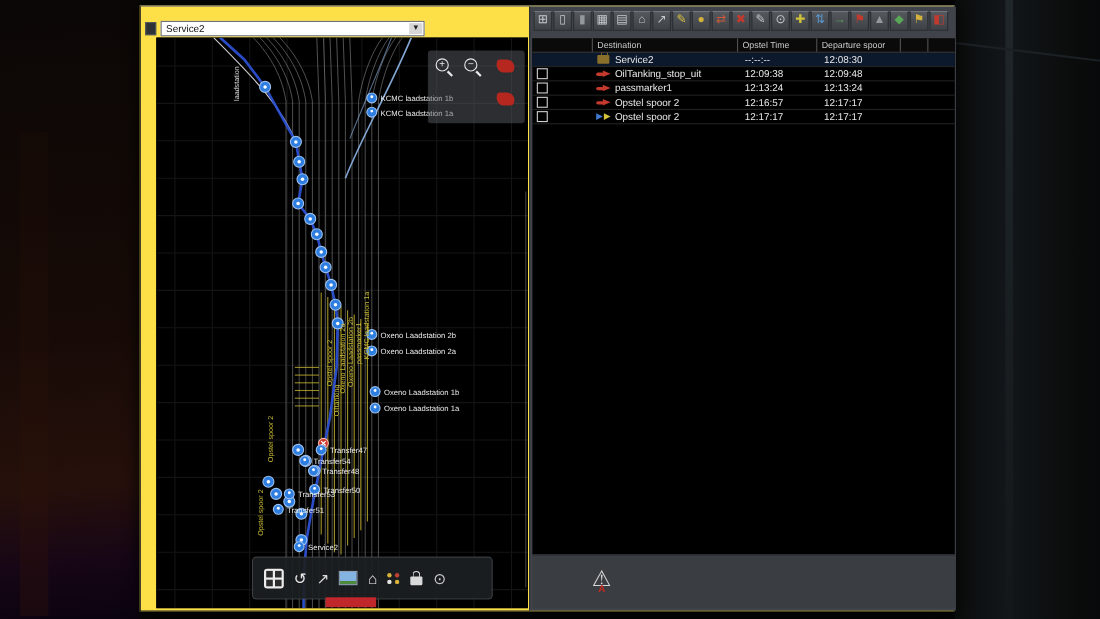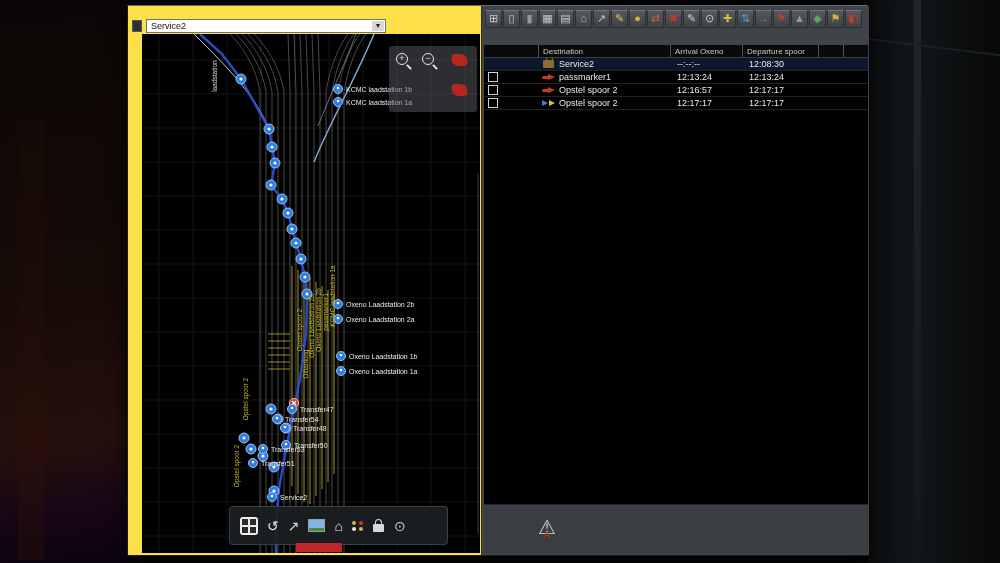--- a/index.html
+++ b/index.html
@@ -47,21 +47,21 @@
   .lockic .shk{position:absolute;left:2px;top:0;width:7px;height:6px;border:1.5px solid #d9d9d9;border-bottom:none;border-radius:4px 4px 0 0;display:block}
   .lockic .bdy{position:absolute;left:0;top:5px;width:11px;height:8px;background:#d9d9d9;border-radius:1px;display:block}
   .badge-red{position:absolute;left:154px;top:509px;width:46px;height:9px;background:#c0272b}
 
   
   .right-pane{position:absolute;left:353px;top:0;width:388px;height:100%;background:#40444a;border-left:1px solid #2c2f33}
   .top-toolbar{position:absolute;left:3px;top:4px;height:20px;display:flex;gap:1px}
   .tbi{width:17px;height:18px;background:linear-gradient(#55595e,#3e4247);border:1px solid #2c2f32;border-top-color:#72767c;
     font-size:11px;line-height:15px;text-align:center;cursor:default}
 
-  .table{position:absolute;left:2px;top:39px;width:384px;height:469px;background:#000;font-size:9px;color:#e8e8e8}
+  .table{position:absolute;left:2px;top:29px;width:384px;height:469px;background:#000;font-size:9px;color:#e8e8e8}
   .thead{display:flex;height:13px;background:#0a0a0a;border-bottom:1px solid #3d3d3d;color:#c9c9c9;font-size:8px}
   .th{height:100%;border-right:1px solid #515151;padding:2px 0 0 4px;overflow:hidden;white-space:nowrap}
   .c0{width:55px}.c1{width:132px}.c2{width:72px}.c3{width:76px}.c4{width:25px}.c5{width:24px}
   .th.c5{border-right:none}
   .row{display:flex;height:13px;border-bottom:1px solid #222;align-items:center}
   .row.selected{background:#0c182c}
   .td{height:100%;display:flex;align-items:center;overflow:hidden;white-space:nowrap}
   .td.c2,.td.c3{padding-left:6px}
   .cb{width:10px;height:10px;border:1px solid #d0d0d0;background:#000;margin-left:4px;display:block}
   .briefcase{width:11px;height:8px;background:#8a6f2a;border-radius:1px;position:relative;margin:0 5px 0 4px;display:block}
@@ -396,21 +396,21 @@
           <span class="tbi" style="color: rgb(147, 152, 157);">▲</span>
           <span class="tbi" style="color: rgb(88, 168, 88);">◆</span>
           <span class="tbi" style="color: rgb(210, 178, 60);">⚑</span>
           <span class="tbi" style="color: rgb(194, 58, 46);">◧</span>
         </div>
 
       <div class="table">
         <div class="thead">
           <div class="th c0"></div>
           <div class="th c1">Destination</div>
-          <div class="th c2">Arrival Oxeno</div>
+          <div class="th c2">Opstel Time</div>
           <div class="th c3">Departure spoor</div>
           <div class="th c4"></div>
           <div class="th c5"></div>
         </div>
         <div>
             <div class="row selected">
               <div class="td c0"></div>
               <div class="td c1">
                 <span class="briefcase"></span>
                 <span>Service2</span>
@@ -419,20 +419,33 @@
               <div class="td c3">12:08:30</div>
               <div class="td c4"></div>
               <div class="td c5"></div>
             </div>
             <div class="row">
               <div class="td c0">
                 <span class="cb"></span>
               </div>
               <div class="td c1">
                 <span class="red-arrow"></span>
+                <span>OilTanking_stop_uit</span>
+              </div>
+              <div class="td c2">12:09:38</div>
+              <div class="td c3">12:09:48</div>
+              <div class="td c4"></div>
+              <div class="td c5"></div>
+            </div>
+            <div class="row">
+              <div class="td c0">
+                <span class="cb"></span>
+              </div>
+              <div class="td c1">
+                <span class="red-arrow"></span>
                 <span>passmarker1</span>
               </div>
               <div class="td c2">12:13:24</div>
               <div class="td c3">12:13:24</div>
               <div class="td c4"></div>
               <div class="td c5"></div>
             </div>
             <div class="row">
               <div class="td c0">
                 <span class="cb"></span>

